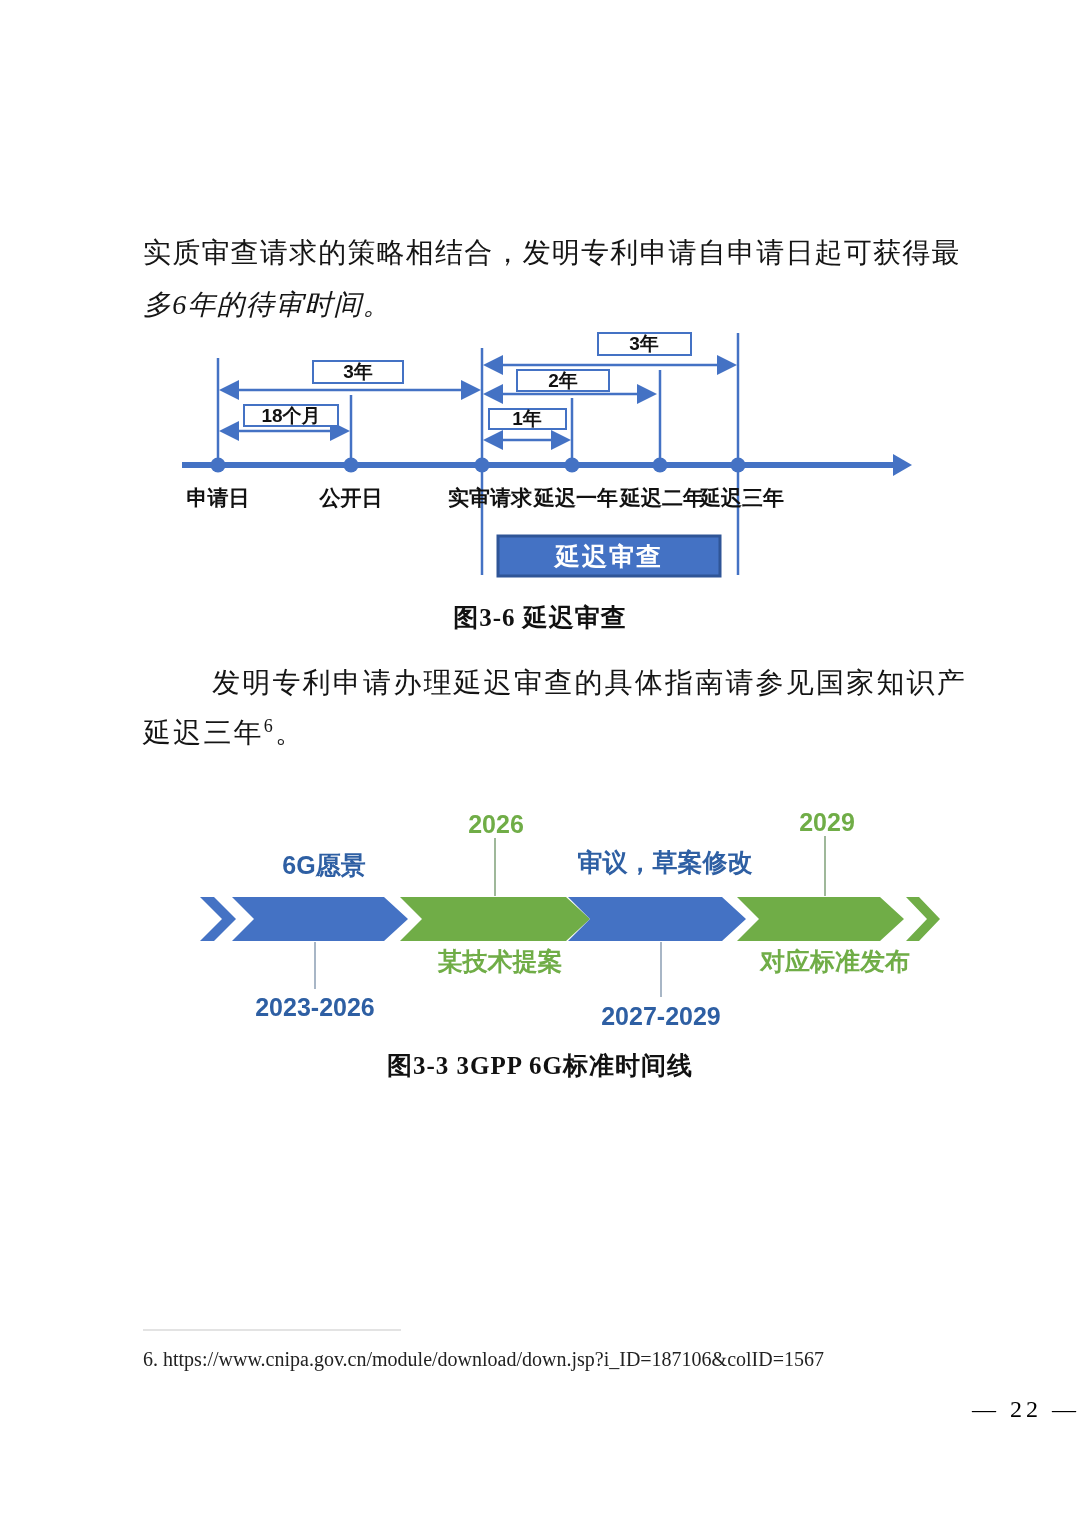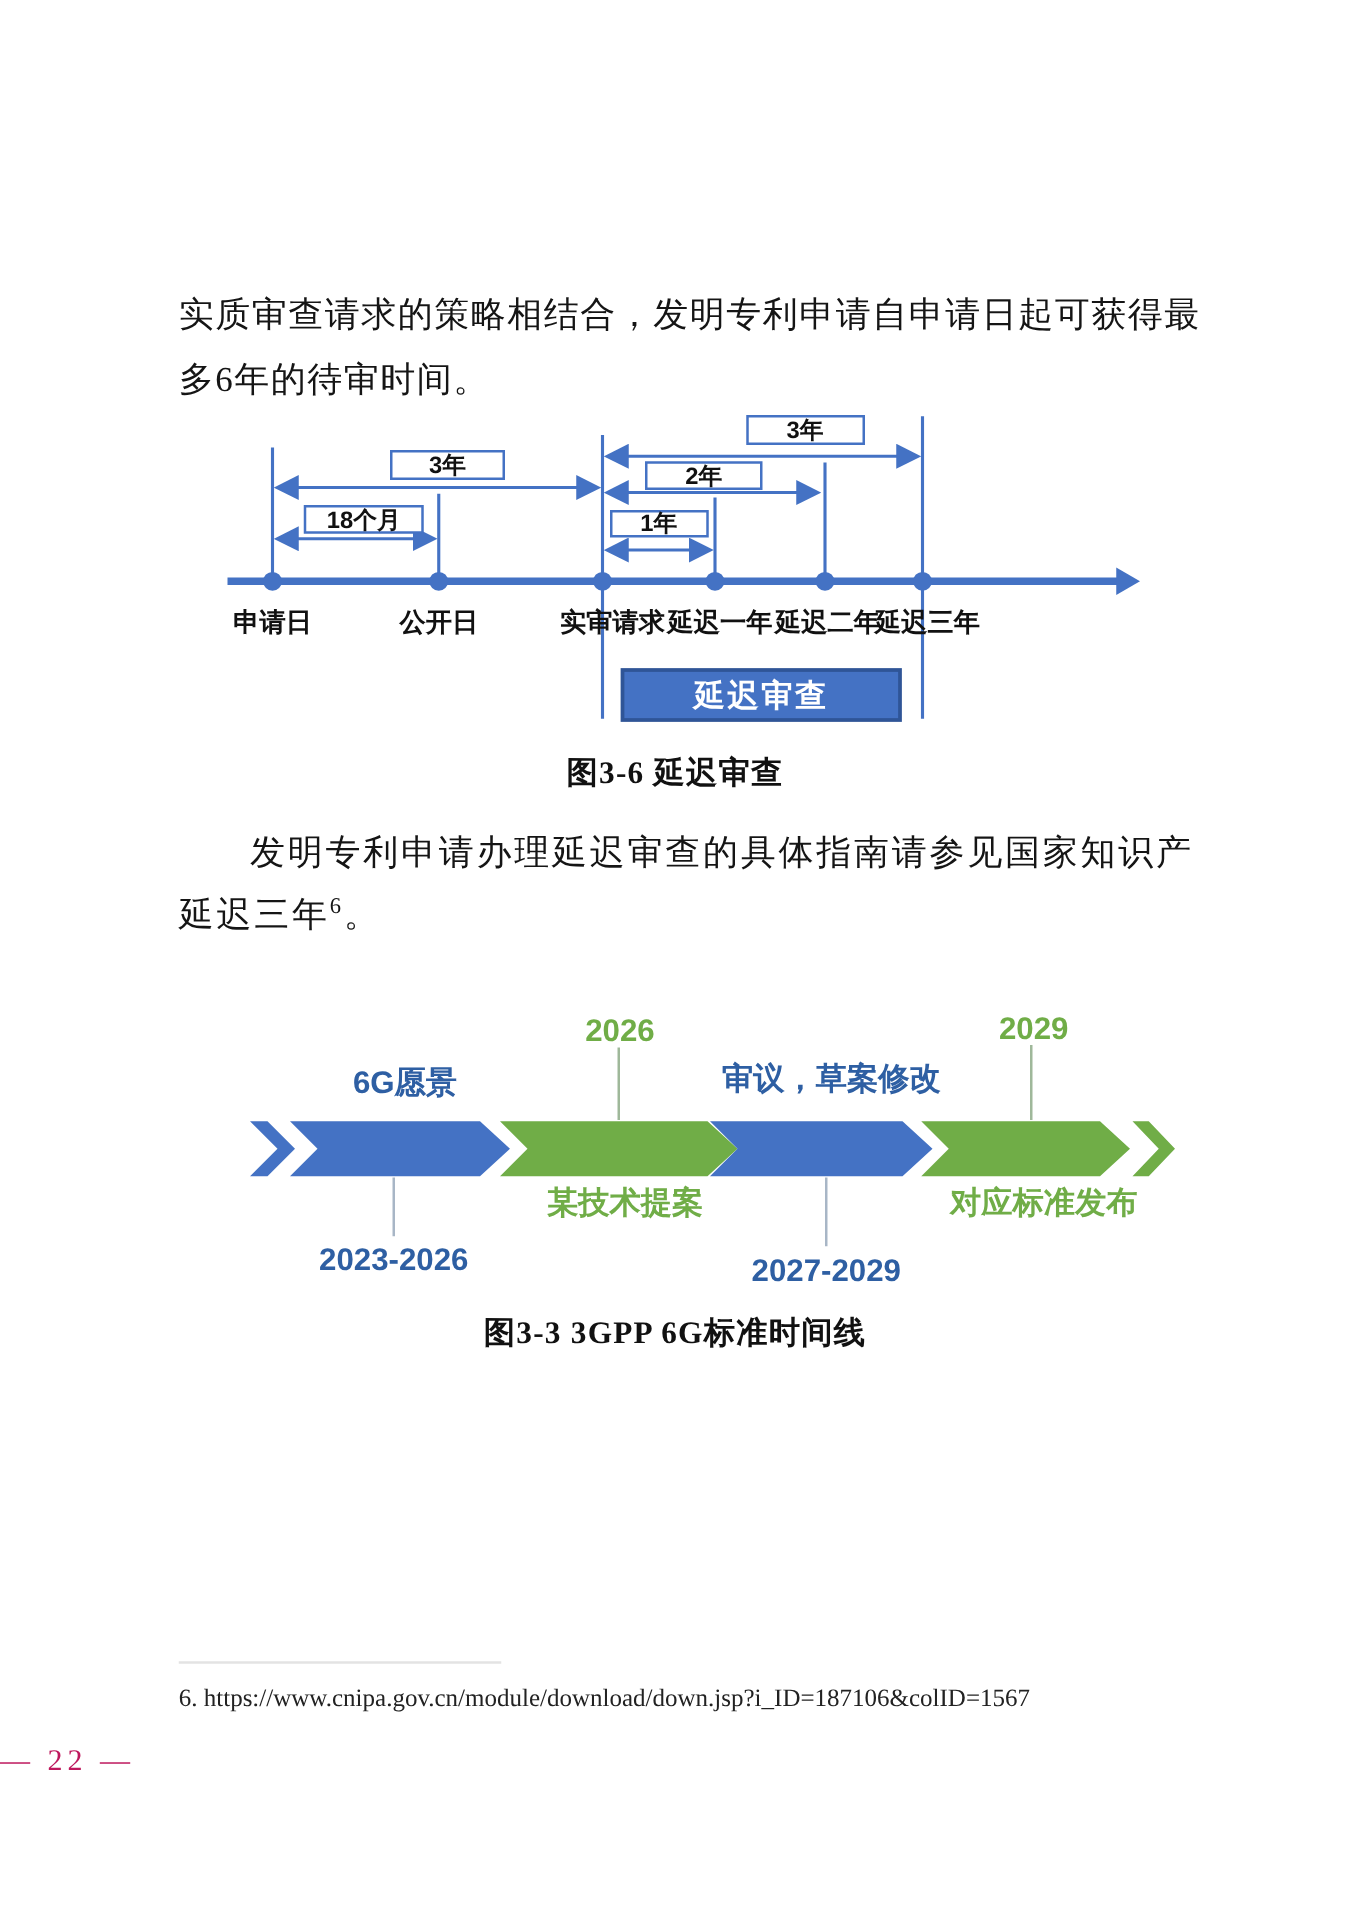--- a/index.html
+++ b/index.html
@@ -16,22 +16,22 @@
   .abs { position: absolute; }
 
   
   .para-line {
     font-size: 28px;
     line-height: 32px;
     color: #151515;
     white-space: nowrap;
   }
   .p1-l1 { left: 143px; top: 209px; letter-spacing: 1.2px; }
-  .p1-l2 { left: 143px; top: 261px; letter-spacing: 1.2px; }
-  .p2-l1 { left: 200px; top: 639px; letter-spacing: 2.2px; }
+  .p1-l2 { left: 143px; top: 261px; letter-spacing: 1.2px; font-style: italic; }
+  .p2-l1 { left: 212px; top: 639px; letter-spacing: 2.2px; }
   .p2-l2 { left: 143px; top: 689px; letter-spacing: 2.2px; }
   .p2-l2 sup { font-size: 18px; vertical-align: super; line-height: 0; }
 
   .fig-caption {
     left: 0; width: 1080px;
     text-align: center;
     font-weight: bold;
     font-size: 25px;
     color: #111;
     letter-spacing: 1px;
@@ -55,23 +55,23 @@
     background: #e3e3e3;
   }
   .footnote-text {
     left: 143px; top: 1320px;
     font-size: 20px;
     color: #222;
     white-space: nowrap;
   }
   .page-number {
     left: 0; top: 1368px; width: 1080px;
-    text-align: left;
+    text-align: right;
     font-size: 24px;
-    color: #be185d;
+    color: #000000;
     letter-spacing: 4px;
   }
 
   svg { display: block; }
   svg text { font-family: "Liberation Sans", sans-serif; }
   .box-label { font-weight: bold; font-size: 19px; fill: #111; }
   .axis-label { font-weight: bold; font-size: 21px; fill: #111; }
   .delay-label { font-weight: bold; font-size: 25px; fill: #ffffff; letter-spacing: 2px; }
   .stage-top, .stage-bottom { font-weight: bold; font-size: 25px; }
 </style>

